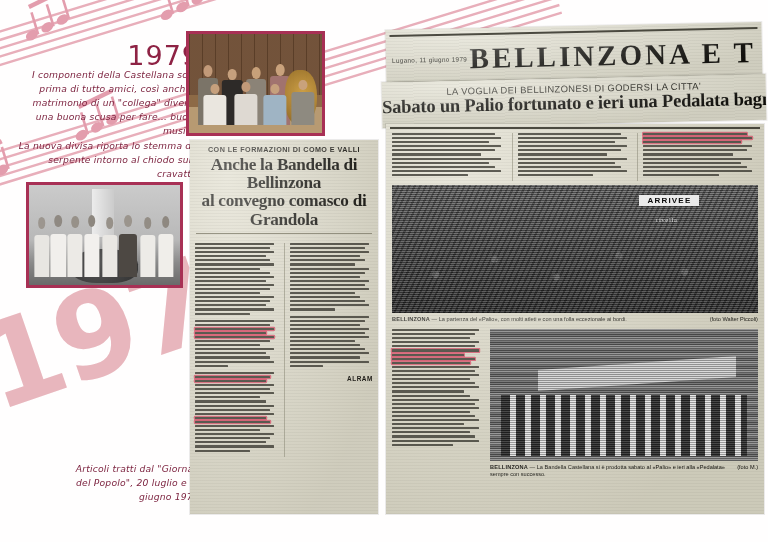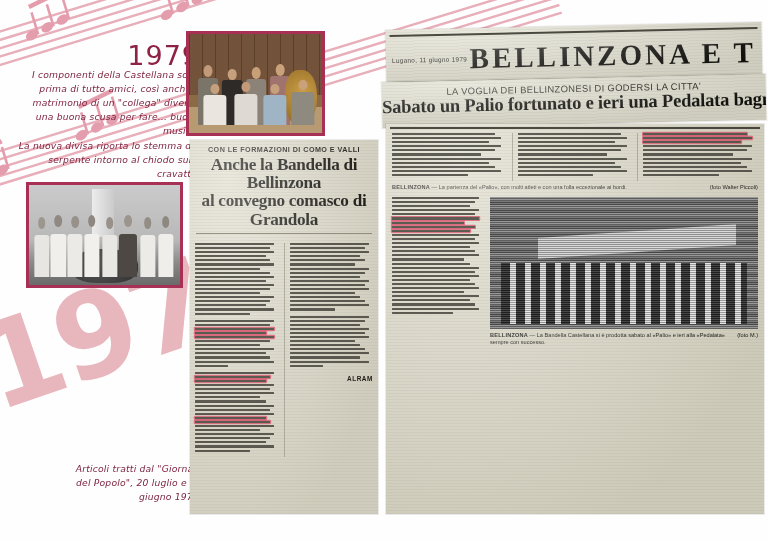--- a/index.html
+++ b/index.html
@@ -452,20 +452,26 @@
           <div class="tline s78"></div>
           <div class="tline s95"></div>
           <div class="tline s85"></div>
           <div class="tline s90"></div>
           <div class="tline s95"></div>
           <div class="tline s66"></div>
           <div class="tgap"></div>
         </div>
     </div>
 
+    <div class="photo-news tall">
+      <div class="crowd"></div>
+      <div class="newsgrain"></div>
+      <div class="arrivee">ARRIVEE</div>
+      <div class="rivella">rivella</div>
+    </div>
     <div class="news-cap">
       <span class="credit">(foto Walter Piccoli)</span>
       <b>BELLINZONA</b>
       <span>— La partenza del «Palio», con molti atleti e con una folla eccezionale ai bordi.</span>
     </div>
 
     <div class="lower-split">
       <div class="txtcol" id="blc">
           <div class="tline s95"></div>
           <div class="tline s90"></div>

